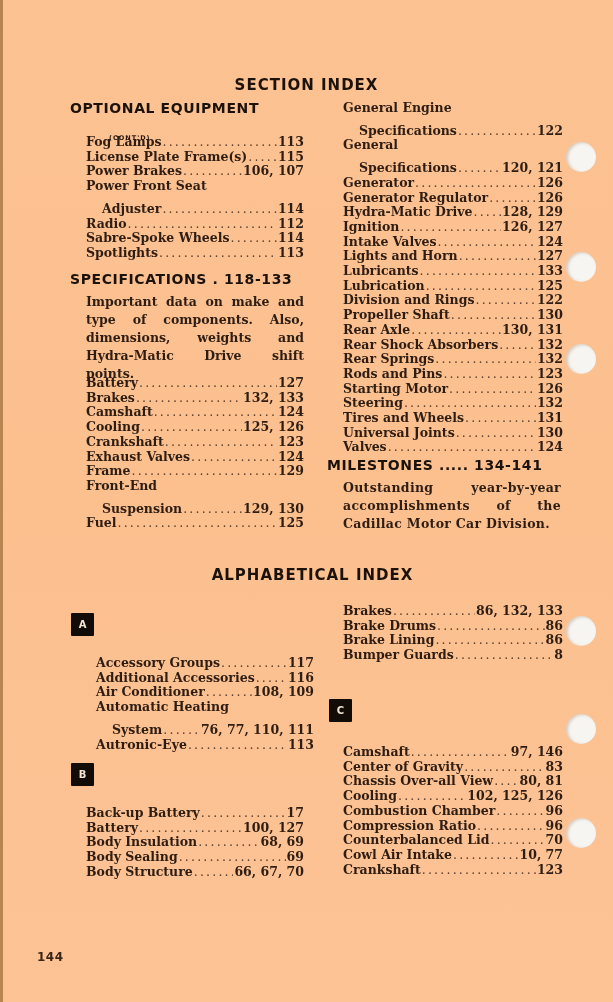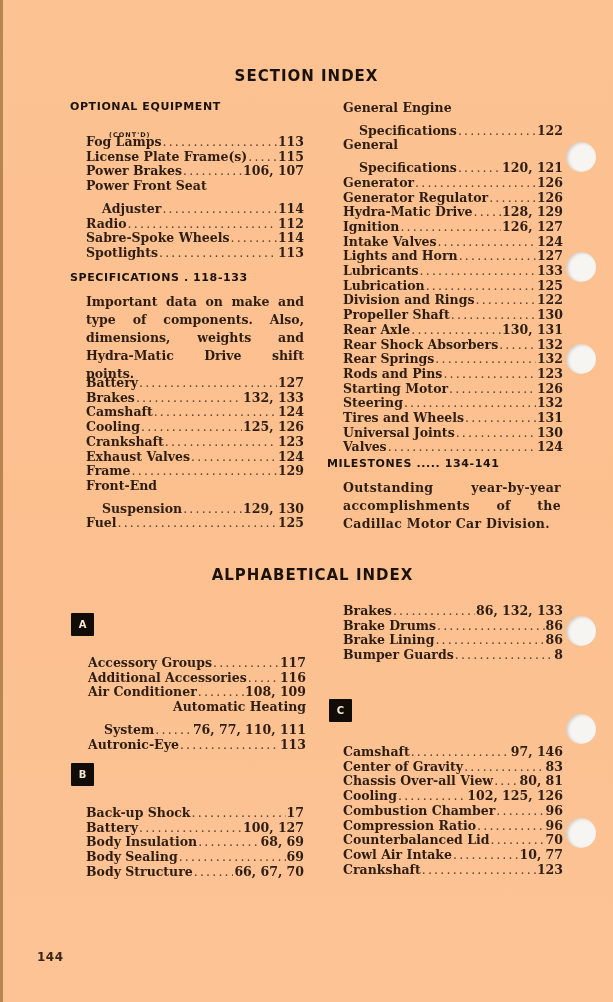--- a/index.html
+++ b/index.html
@@ -17,27 +17,27 @@
       position: absolute; left: 0; top: 0; width: 3px; height: 1002px;
       background: #b88550;
     }
     .heading {
       position: absolute;
       font-family: "DejaVu Sans", sans-serif;
       font-weight: bold;
       letter-spacing: 1px;
       color: #1c120c;
     }
-    .section-title { top: 67px; left: 0; width: 613px; text-align: center; font-size: 15px; padding-left: 0; box-sizing: border-box;}
+    .section-title { top: 76px; left: 0; width: 613px; text-align: center; font-size: 15px; padding-left: 0; box-sizing: border-box;}
     .alpha-title { top: 566px; left: 0; width: 613px; text-align: center; font-size: 15px; padding-left: 12px; box-sizing: border-box;}
 
     .subhead {
       font-family: "DejaVu Sans", sans-serif;
       font-weight: bold;
-      font-size: 11px;
+      font-size: 14px;
       letter-spacing: 0.6px;
       color: #1c120c;
       white-space: nowrap;
     }
     .subhead-small {
       font-family: "DejaVu Sans", sans-serif;
       font-weight: bold;
       font-size: 6.5px;
       letter-spacing: 1px;
       margin-left: 39px;
@@ -314,21 +314,21 @@
   </div>
 
   <div class="block" style="left:327px; top:457px; width:240px;">
     <div class="subhead">MILESTONES ..... 134-141</div>
   </div>
   <div class="block desc" style="left:343px; top:479px; width:218px; letter-spacing:0.3px;">Outstanding year-by-year accomplishments of the Cadillac Motor Car Division.</div>
 
   <div class="heading alpha-title">ALPHABETICAL INDEX</div>
 
   <div class="block letter-box" style="left:71px; top:613px;">A</div>
-  <div class="block entries" style="left:88px; top:656px; width:218px;text-align:right;">
+  <div class="block entries" style="left:96px; top:656px; width:218px;">
     <div class="entry">
         <span class="label">Accessory Groups</span>
         <span class="dots"></span>
         <span class="pages">117</span>
       </div>
     <div class="entry">
         <span class="label">Additional Accessories</span>
         <span class="dots"></span>
         <span class="pages">116</span>
       </div>
@@ -346,21 +346,21 @@
     <div class="entry">
         <span class="label">Autronic-Eye</span>
         <span class="dots"></span>
         <span class="pages">113</span>
       </div>
   </div>
 
   <div class="block letter-box" style="left:71px; top:763px;">B</div>
   <div class="block entries" style="left:86px; top:806px; width:218px;">
     <div class="entry">
-        <span class="label">Back-up Shock</span>
+        <span class="label">Back-up Battery</span>
         <span class="dots"></span>
         <span class="pages">17</span>
       </div>
     <div class="entry">
         <span class="label">Battery</span>
         <span class="dots"></span>
         <span class="pages">100, 127</span>
       </div>
     <div class="entry">
         <span class="label">Body Insulation</span>

